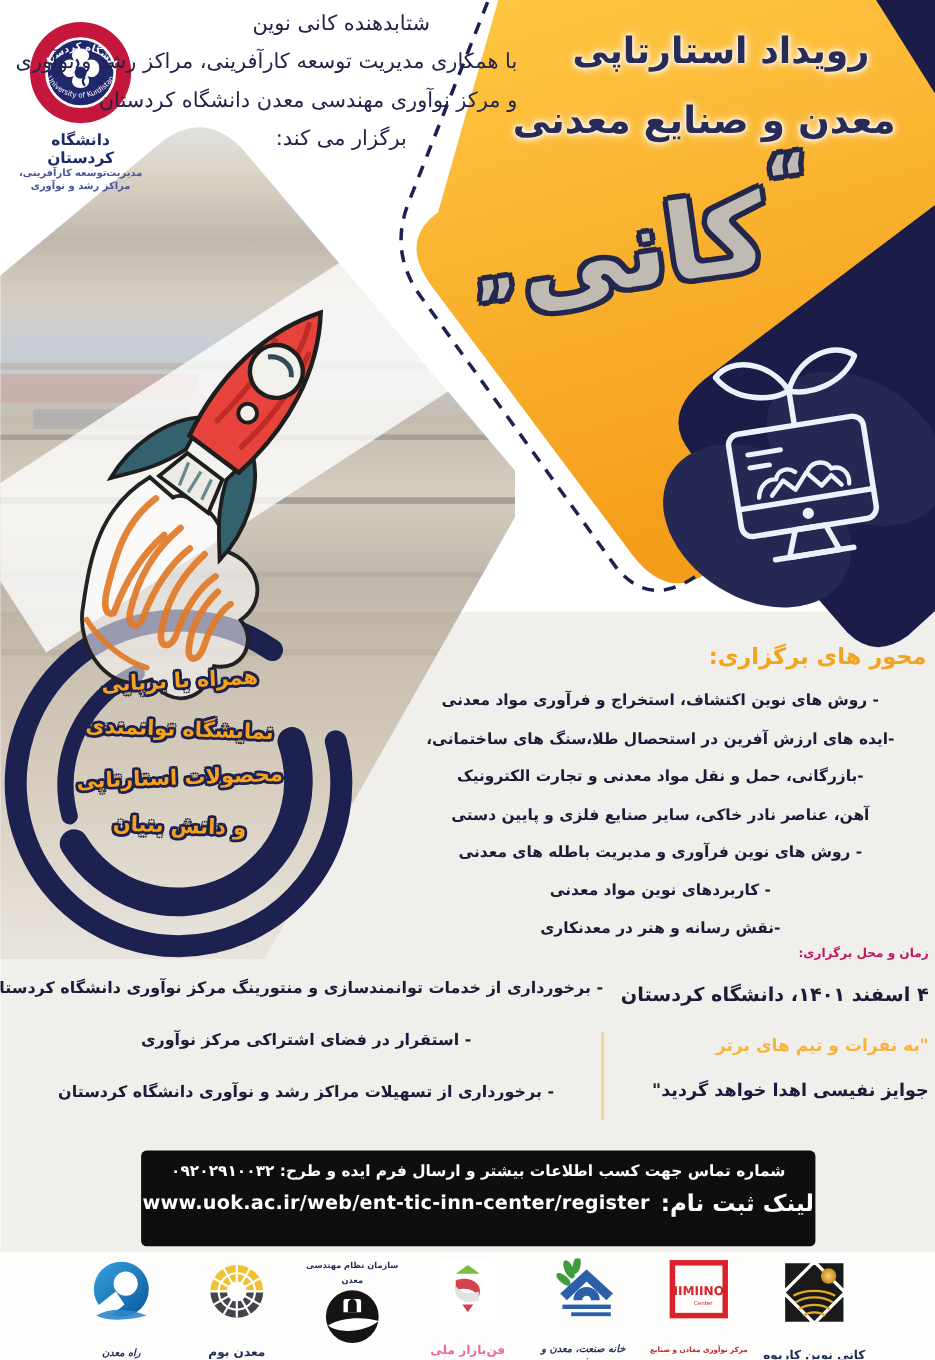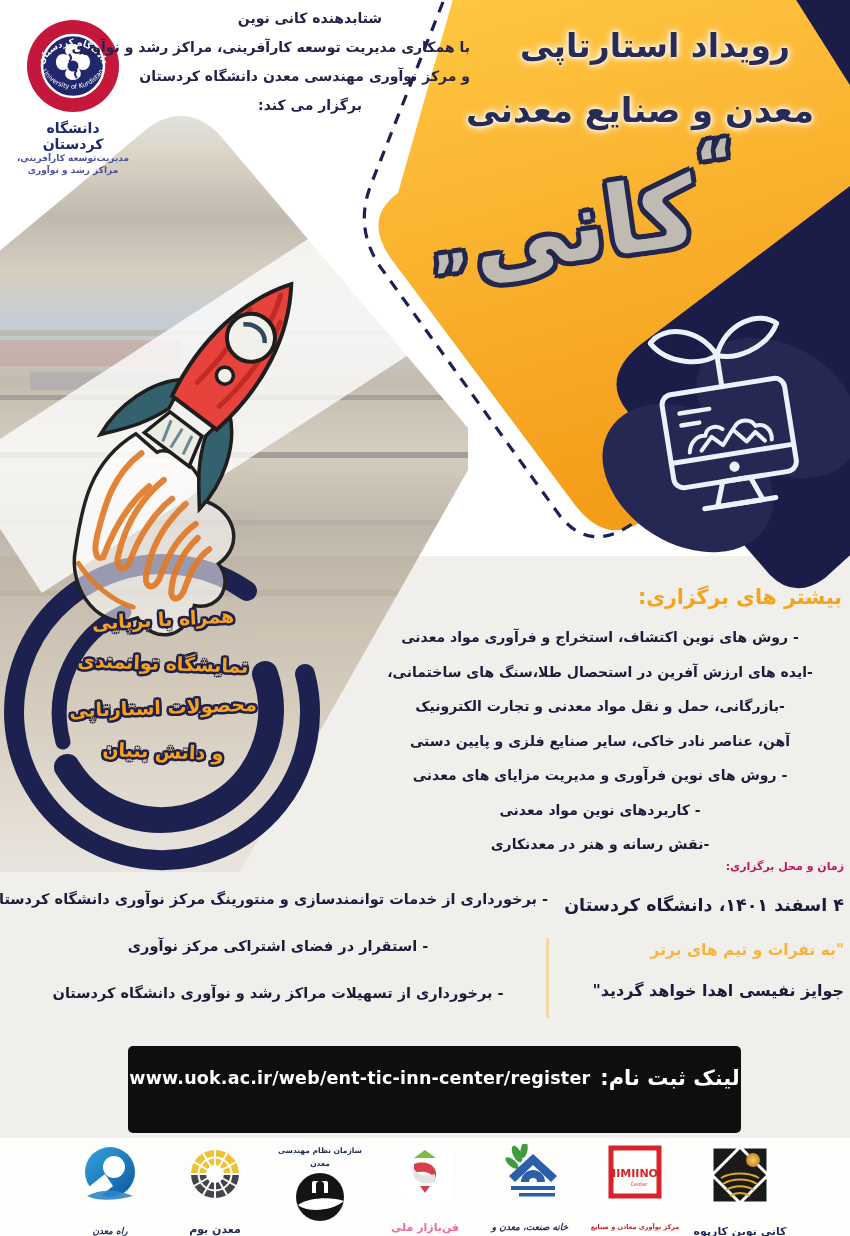--- a/index.html
+++ b/index.html
@@ -4,21 +4,21 @@
 <style>
   * { margin:0; padding:0; box-sizing:border-box; }
   html,body { background:#ffffff; }
   .stage{
     position:relative; width:850px; height:1236px; overflow:hidden;
     background:#ffffff; font-family:"DejaVu Sans", sans-serif; direction:rtl;
   }
   .abs{ position:absolute; }
   
   .org-block{ left:150px; top:10px; width:320px; text-align:center; color:#23244A; }
-  .org-line{ font-weight:bold; font-size:14px; margin-bottom:13px; white-space:nowrap; }
+  .org-line{ font-weight:normal; font-size:19px; margin-bottom:13px; white-space:nowrap; }
   .uok{ left:14px; top:18px; width:118px; text-align:center; }
   .uok-name{ font-weight:bold; font-size:14px; color:#1E2B6B; margin-top:2px; }
   .uok-sub{ font-size:9px; font-weight:bold; color:#4A549E; line-height:12px; }
   
   .title-line{ color:#272B55; font-weight:bold; white-space:nowrap;
     text-shadow:0 0 3px #ffffff,0 0 6px #ffffff,0 0 10px rgba(255,255,255,.95); }
   .t1{ right:60px; top:26px; font-size:33px; }
   .t2{ right:36px; top:90px; font-size:34px; }
   .kani-wrap{ left:420px; top:170px; width:330px; text-align:center;
     transform:rotate(-8deg); color:#BFBAB2; font-weight:bold; font-size:96px;
@@ -222,46 +222,47 @@
   <div class="abs title-line t2">معدن و صنایع معدنی</div>
   <div class="abs kani-wrap"><span class="kani-q q-open">“</span><span>کانی</span><span class="kani-q q-close">”</span></div>
 
   <div class="abs badge-text">
     <div class="bl0">همراه با برپایی</div>
     <div class="bl1">نمایشگاه توانمندی</div>
     <div class="bl2">محصولات استارتاپی</div>
     <div class="bl3">و دانش بنیان</div>
   </div>
 
-  <div class="abs topics-head">بیشتر های برگزاری:</div>
+  <div class="abs topics-head">محور های برگزاری:</div>
   <div class="abs topics-list">
     <div>- روش های نوین اکتشاف، استخراج و فرآوری مواد معدنی</div>
     <div>-ایده های ارزش آفرین در استحصال طلا،سنگ های ساختمانی،</div>
     <div>-بازرگانی، حمل و نقل مواد معدنی و تجارت الکترونیک</div>
     <div>آهن، عناصر نادر خاکی، سایر صنایع فلزی و پایین دستی</div>
-    <div>- روش های نوین فرآوری و مدیریت مزایای های معدنی</div>
+    <div>- روش های نوین فرآوری و مدیریت باطله های معدنی</div>
     <div>- کاربردهای نوین مواد معدنی</div>
     <div>-نقش رسانه و هنر در معدنکاری</div>
   </div>
 
   <div class="abs benefits">
     <div class="benefit-item">- برخورداری از خدمات توانمندسازی و منتورینگ مرکز نوآوری دانشگاه کردستان</div>
     <div class="benefit-item">- استقرار در فضای اشتراکی مرکز نوآوری</div>
     <div class="benefit-item">- برخورداری از تسهیلات مراکز رشد و نوآوری دانشگاه کردستان</div>
   </div>
   <div class="abs divider"></div>
 
   <div class="abs schedule">
     <div class="sch-head">زمان و محل برگزاری:</div>
     <div class="sch-date">۴ اسفند ۱۴۰۱، دانشگاه کردستان</div>
     <div class="sch-award1">"به نفرات و تیم های برتر</div>
     <div class="sch-award2">جوایز نفیسی اهدا خواهد گردید"</div>
   </div>
 
   <div class="abs footer-bar">
+    <div class="footer-contact">شماره تماس جهت کسب اطلاعات بیشتر و ارسال فرم ایده و طرح: ۰۹۲۰۲۹۱۰۰۳۲</div>
     <div class="footer-reg">
       <span class="reg-label">لینک ثبت نام:</span>
       <span class="reg-url">www.uok.ac.ir/web/ent-tic-inn-center/register</span>
     </div>
   </div>
 
   <div class="abs partners">
 
     <div class="partner">
       <svg width="62" height="62" viewBox="0 0 62 62">

